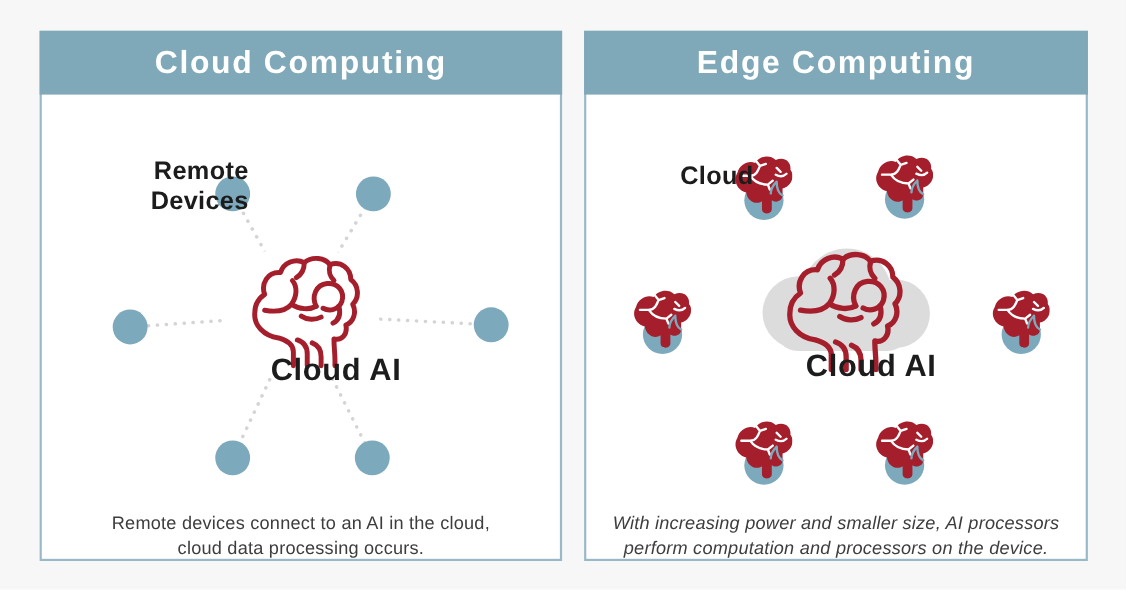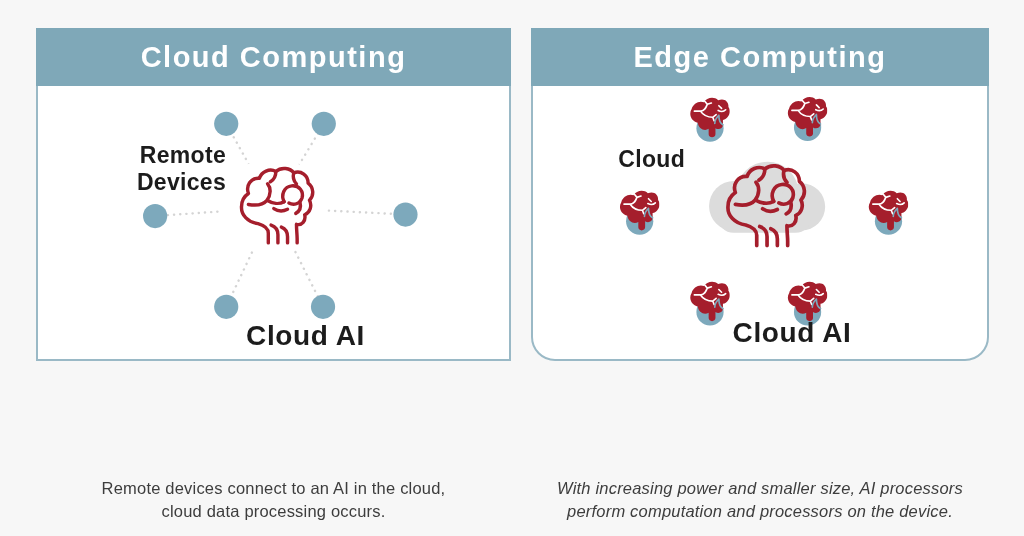--- a/index.html
+++ b/index.html
@@ -11,32 +11,32 @@
     --brain-red:#a51e2c;
     --cloud-gray:#dcdcdc;
     --dotted-line:#d4d4d4;
     --header-text:#ffffff;
     --label-text:#1c1c1c;
     --caption-text:#3d3d3d;
   }
   *{margin:0;padding:0;box-sizing:border-box;}
   body{font-family:"Liberation Sans",sans-serif;}
   .canvas{position:relative;width:1024px;height:536px;background:var(--background);overflow:hidden;}
-  .panel{position:absolute;top:28px;height:333px;background:var(--panel-bg);border:2px solid var(--panel-border);}
+  .panel{position:absolute;top:28px;height:482px;background:var(--panel-bg);border:2px solid var(--panel-border);}
   .panel.cloud{left:36px;width:475px;}
-  .panel.edge{left:531px;width:458px;border-radius:24px;}
+  .panel.edge{left:531px;width:458px;}
   .panel-header{position:absolute;top:-2px;left:-2px;width:calc(100% + 4px);height:58px;background:var(--header-teal);color:var(--header-text);font-size:29px;font-weight:700;letter-spacing:1.5px;text-align:center;line-height:58px;}
   .diagram-svg{position:absolute;left:0;top:0;width:100%;height:100%;}
   .side-label{position:absolute;font-weight:700;font-size:23px;line-height:27px;color:var(--label-text);text-align:right;letter-spacing:0.3px;z-index:2;}
   .panel.cloud .side-label{left:30px;top:112px;width:158px;}
   .panel.edge .side-label{left:36px;top:116px;width:116px;}
   .center-label{position:absolute;left:0;width:100%;text-align:center;font-size:28px;font-weight:700;color:var(--label-text);letter-spacing:0.6px;z-index:2;margin-left:32px;}
   .panel.cloud .center-label{top:290px;}
   .panel.edge .center-label{top:287px;}
-  .caption{position:absolute;top:477px;text-align:center;font-size:16.5px;line-height:23px;color:var(--caption-text);letter-spacing:0.2px;}
+  .caption{position:absolute;top:465px;text-align:center;font-size:16.5px;line-height:23px;color:var(--caption-text);letter-spacing:0.2px;}
   .caption.cloud{left:36px;width:475px;}
   .caption.edge{left:531px;width:458px;font-style:italic;}
   .defs-holder{position:absolute;width:0;height:0;overflow:hidden;}
 </style>
 </head>
 <body>
 
 <svg class="defs-holder" aria-hidden="true">
   <defs>
     <symbol id="brain-outline" viewBox="0 0 130 115">

